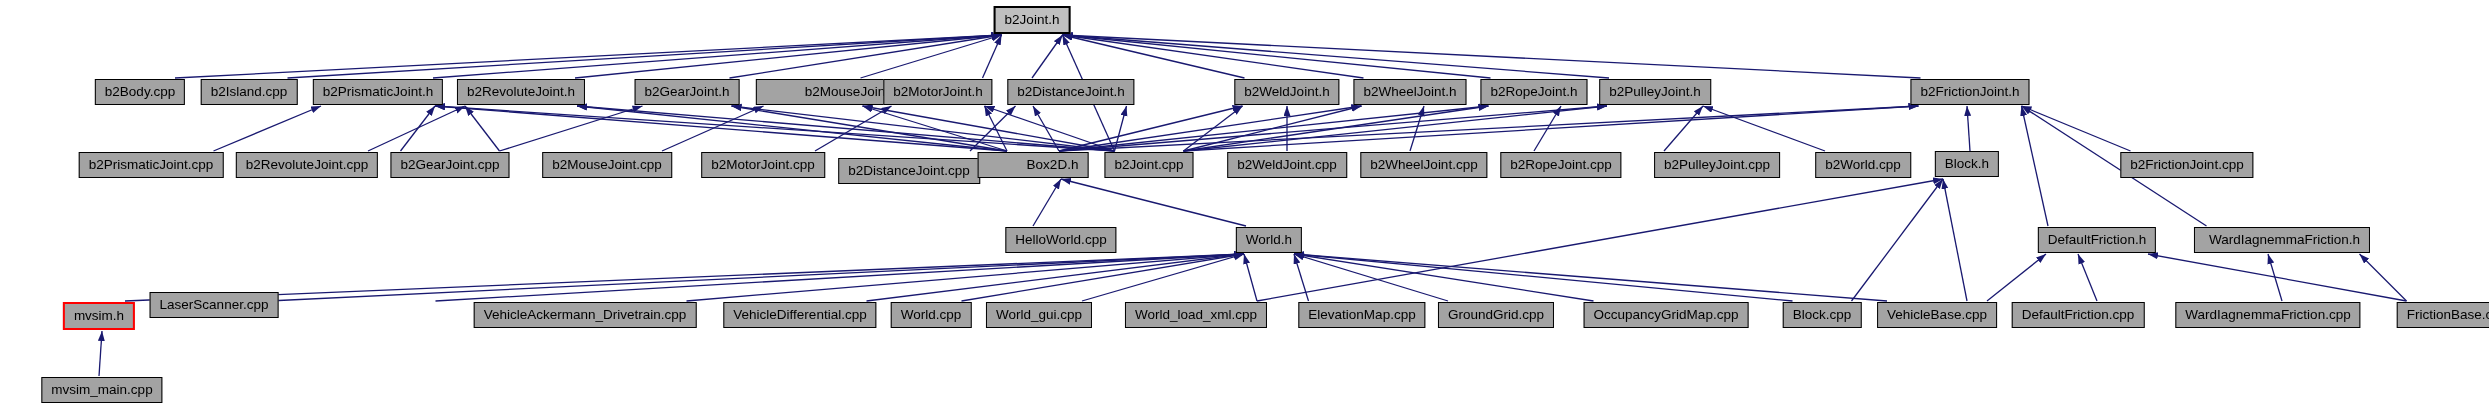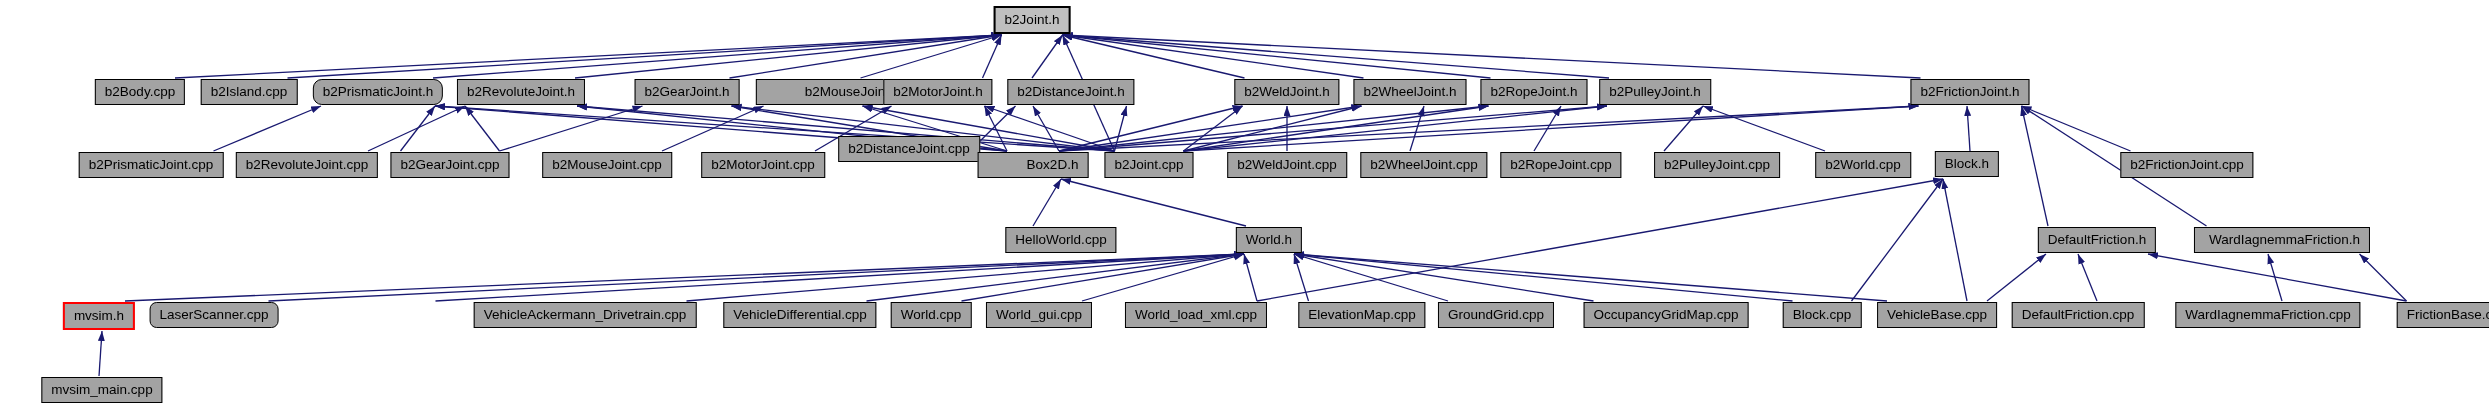--- a/index.html
+++ b/index.html
@@ -121,52 +121,52 @@
         <line x1="1950" y1="301" x2="2009" y2="254" stroke="#191970" stroke-width="1.3" marker-end="url(#arrow)"></line>
         <line x1="2245" y1="301" x2="2231" y2="254" stroke="#191970" stroke-width="1.3" marker-end="url(#arrow)"></line>
         <line x1="2369.5" y1="301" x2="2322.5" y2="254" stroke="#191970" stroke-width="1.3" marker-end="url(#arrow)"></line>
         <line x1="62" y1="376" x2="65" y2="331" stroke="#191970" stroke-width="1.3" marker-end="url(#arrow)"></line>
       </g>
   </svg>
 
 <div class="node root" style="left: 995px; top: 6px;">b2Joint.h</div>
     <div class="node" style="left: 103px; top: 79px;">b2Body.cpp</div>
     <div class="node" style="left: 212px; top: 79px;">b2Island.cpp</div>
-    <div class="node" style="left: 341px; top: 79px; border-radius: 9px;">b2PrismaticJoint.h</div>
+    <div class="node" style="left: 341px; top: 79px;">b2PrismaticJoint.h</div>
     <div class="node" style="left: 484px; top: 79px;">b2RevoluteJoint.h</div>
     <div class="node" style="left: 650px; top: 79px;">b2GearJoint.h</div>
     <div class="node" style="left: 796px; top: 79px; padding-left: 48px;">b2MouseJoint.h</div>
     <div class="node" style="left: 901px; top: 79px;">b2MotorJoint.h</div>
     <div class="node" style="left: 1034px; top: 79px;">b2DistanceJoint.h</div>
     <div class="node" style="left: 1250px; top: 79px;">b2WeldJoint.h</div>
     <div class="node" style="left: 1373px; top: 79px;">b2WheelJoint.h</div>
     <div class="node" style="left: 1497px; top: 79px;">b2RopeJoint.h</div>
     <div class="node" style="left: 1618px; top: 79px;">b2PulleyJoint.h</div>
     <div class="node" style="left: 1933px; top: 79px;">b2FrictionJoint.h</div>
     <div class="node" style="left: 114px; top: 152px;">b2PrismaticJoint.cpp</div>
     <div class="node" style="left: 270px; top: 152px;">b2RevoluteJoint.cpp</div>
     <div class="node" style="left: 413px; top: 152px;">b2GearJoint.cpp</div>
     <div class="node" style="left: 570px; top: 152px;">b2MouseJoint.cpp</div>
     <div class="node" style="left: 726px; top: 152px;">b2MotorJoint.cpp</div>
-    <div class="node" style="left: 872px; top: 136px;">b2DistanceJoint.cpp</div>
+    <div class="node" style="left: 872px; top: 158px;">b2DistanceJoint.cpp</div>
     <div class="node" style="left: 996px; top: 152px; padding-left: 48px;">Box2D.h</div>
     <div class="node" style="left: 1112px; top: 152px;">b2Joint.cpp</div>
     <div class="node" style="left: 1250px; top: 152px;">b2WeldJoint.cpp</div>
     <div class="node" style="left: 1387px; top: 152px;">b2WheelJoint.cpp</div>
     <div class="node" style="left: 1524px; top: 152px;">b2RopeJoint.cpp</div>
     <div class="node" style="left: 1680px; top: 152px; text-align: center;">b2PulleyJoint.cpp</div>
     <div class="node" style="left: 1826px; top: 152px;">b2World.cpp</div>
     <div class="node" style="left: 1930px; top: 151px;">Block.h</div>
     <div class="node" style="left: 2150px; top: 152px;">b2FrictionJoint.cpp</div>
     <div class="node" style="left: 1024px; top: 227px;">HelloWorld.cpp</div>
     <div class="node" style="left: 1232px; top: 227px;">World.h</div>
     <div class="node" style="left: 2060px; top: 227px;">DefaultFriction.h</div>
     <div class="node" style="left: 2245px; top: 227px; padding-left: 14px;">WardIagnemmaFriction.h</div>
     <div class="node red" style="left: 62px; top: 302px;">mvsim.h</div>
-    <div class="node" style="left: 177px; top: 302px; border-radius: 7px;">LaserScanner.cpp</div>
+    <div class="node" style="left: 177px; top: 292px;">LaserScanner.cpp</div>
     <div class="node" style="left: 548px; top: 302px;">VehicleAckermann_Drivetrain.cpp</div>
     <div class="node" style="left: 763px; top: 302px;">VehicleDifferential.cpp</div>
     <div class="node" style="left: 894px; top: 302px;">World.cpp</div>
     <div class="node" style="left: 1002px; top: 302px; text-align: center;">World_gui.cpp</div>
     <div class="node" style="left: 1159px; top: 302px;">World_load_xml.cpp</div>
     <div class="node" style="left: 1325px; top: 302px;">ElevationMap.cpp</div>
     <div class="node" style="left: 1459px; top: 302px;">GroundGrid.cpp</div>
     <div class="node" style="left: 1629px; top: 302px;">OccupancyGridMap.cpp</div>
     <div class="node" style="left: 1785px; top: 302px;">Block.cpp</div>
     <div class="node" style="left: 1900px; top: 302px;">VehicleBase.cpp</div>

